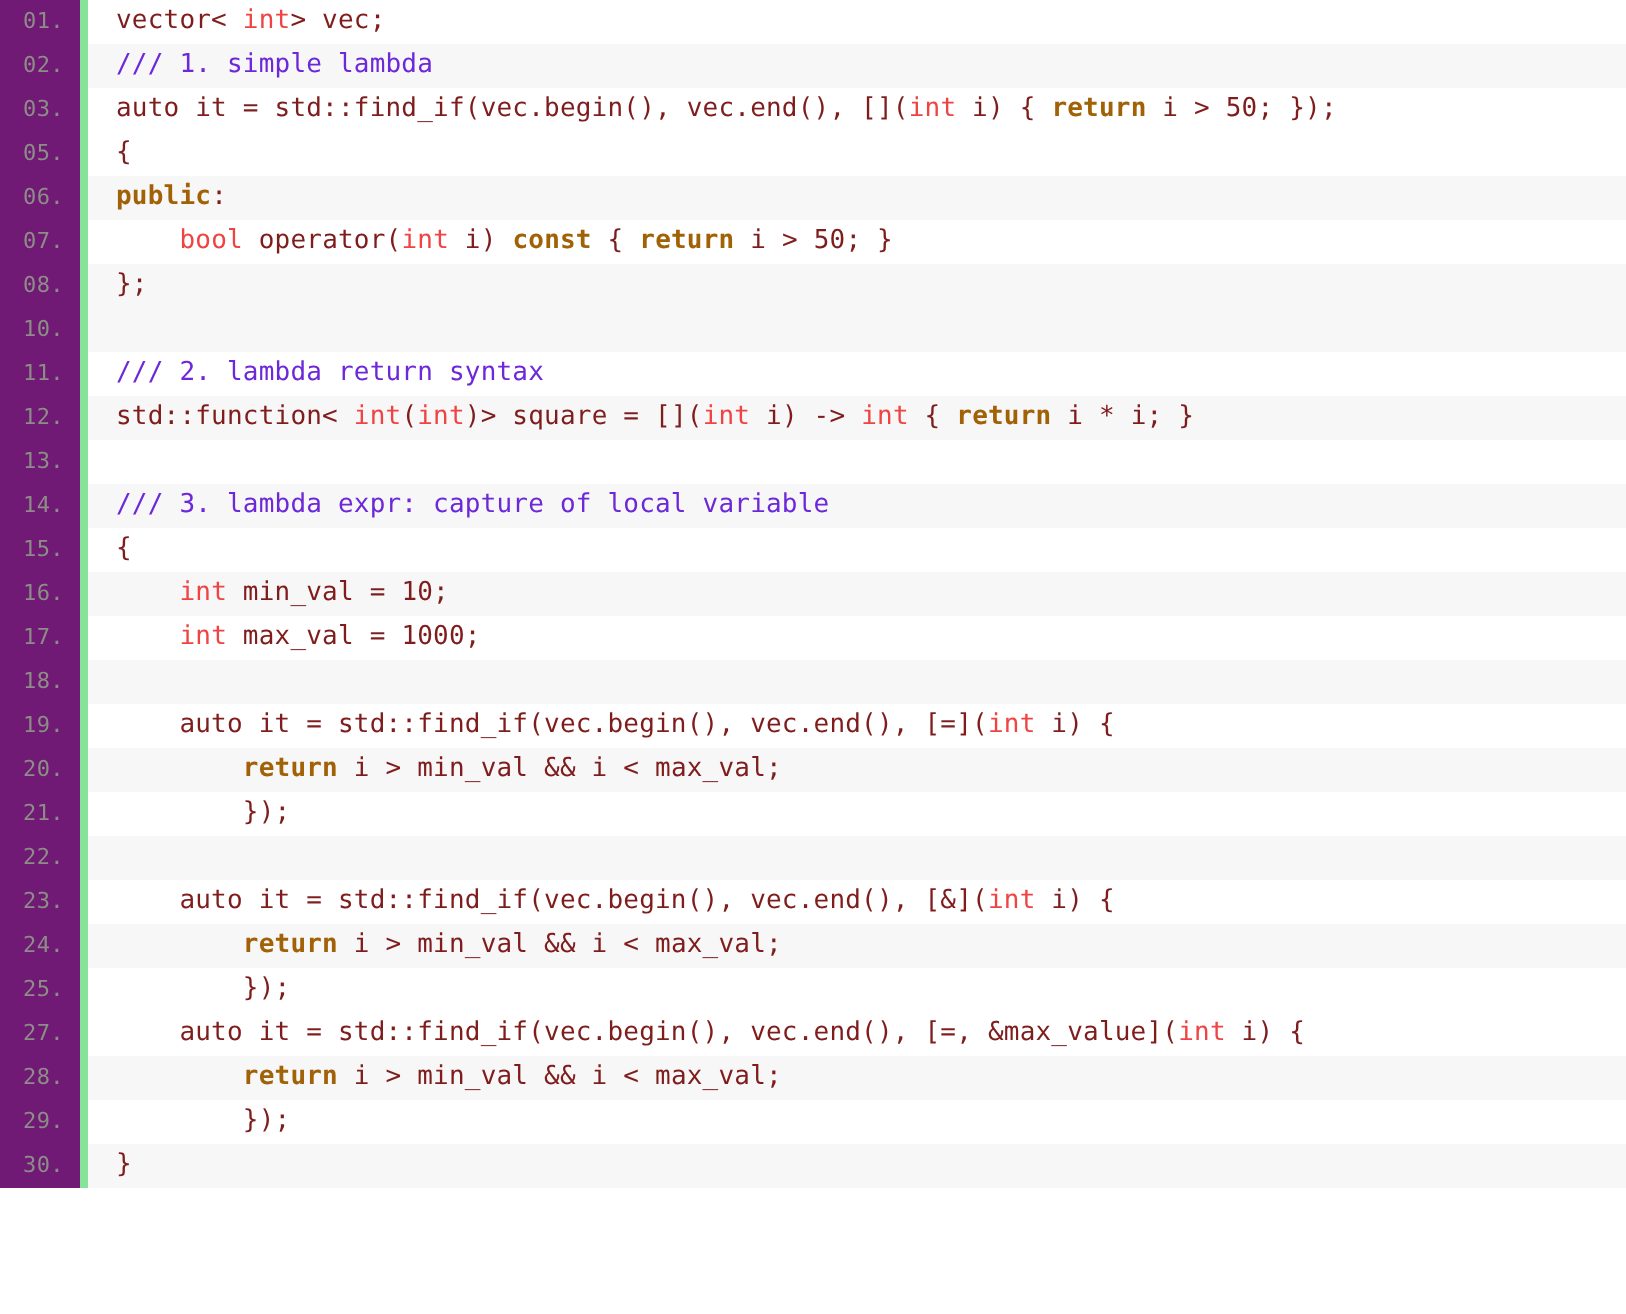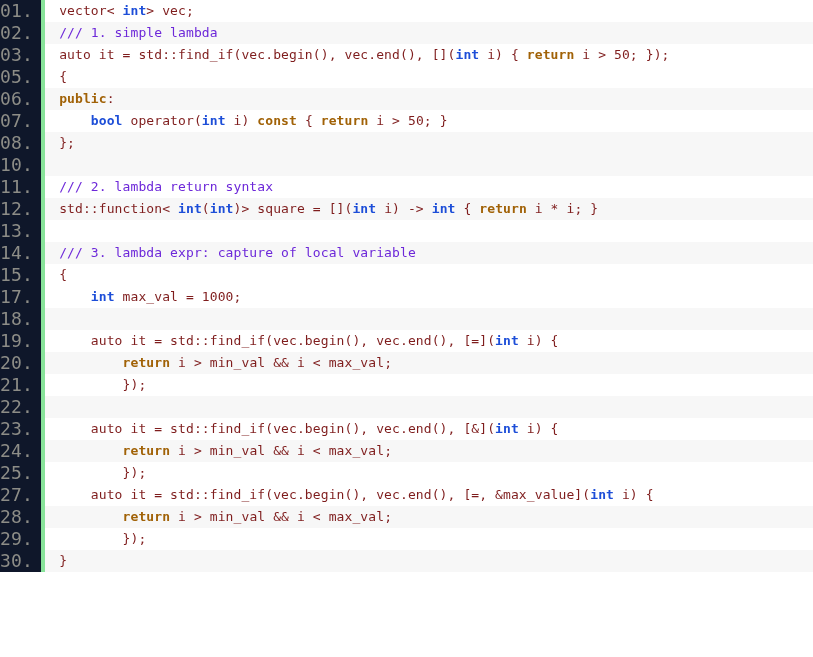--- a/index.html
+++ b/index.html
@@ -28,23 +28,23 @@
     height: 22px;
     flex: 0 0 22px;
     background: #ffffff;
   }
   .code-row.alt {
     background: #f7f7f7;
   }
 
   .gutter {
     flex: 0 0 40px;
-    background: #0f172a;
+    background: #701a75;
     color: #8d8d87;
-    font-size: 18px;
+    font-size: 11px;
     line-height: 22px;
     text-align: right;
     padding-right: 8px;
     box-sizing: border-box;
     letter-spacing: 0.2px;
     user-select: none;
   }
 
   .gutter-bar {
     flex: 0 0 4px;
@@ -58,21 +58,21 @@
     color: #2b2b2b;
     padding-left: 14px;
     box-sizing: border-box;
     white-space: pre;
     overflow: hidden;
     letter-spacing: 0.1px;
   }
 
   
   .tok-kw   { color: #a16207; font-weight: bold; }   
-  .tok-type { color: #1d4ed8; font-weight: bold; }   
+  .tok-type { color: #ef4444; font-weight: normal; }   
   .tok-cmt  { color: #6d28d9; text-align: center; }                      
   .tok-txt  { color: #7f1d1d; }
 </style>
 </head>
 <body>
 
 <div id="code-listing">
     <div class="code-row">
       <div class="gutter">01.</div>
       <div class="gutter-bar"></div>
@@ -131,20 +131,25 @@
     <div class="code-row alt">
       <div class="gutter">14.</div>
       <div class="gutter-bar"></div>
       <div class="code-cell"><span class="tok-cmt">/// 3. lambda expr: capture of local variable</span></div>
     </div>
     <div class="code-row">
       <div class="gutter">15.</div>
       <div class="gutter-bar"></div>
       <div class="code-cell"><span class="tok-txt">{</span></div>
     </div>
+    <div class="code-row alt">
+      <div class="gutter">16.</div>
+      <div class="gutter-bar"></div>
+      <div class="code-cell"><span class="tok-txt">    </span><span class="tok-type">int</span><span class="tok-txt"> min_val = 10;</span></div>
+    </div>
     <div class="code-row">
       <div class="gutter">17.</div>
       <div class="gutter-bar"></div>
       <div class="code-cell"><span class="tok-txt">    </span><span class="tok-type">int</span><span class="tok-txt"> max_val = 1000;</span></div>
     </div>
     <div class="code-row alt">
       <div class="gutter">18.</div>
       <div class="gutter-bar"></div>
       <div class="code-cell"></div>
     </div>

